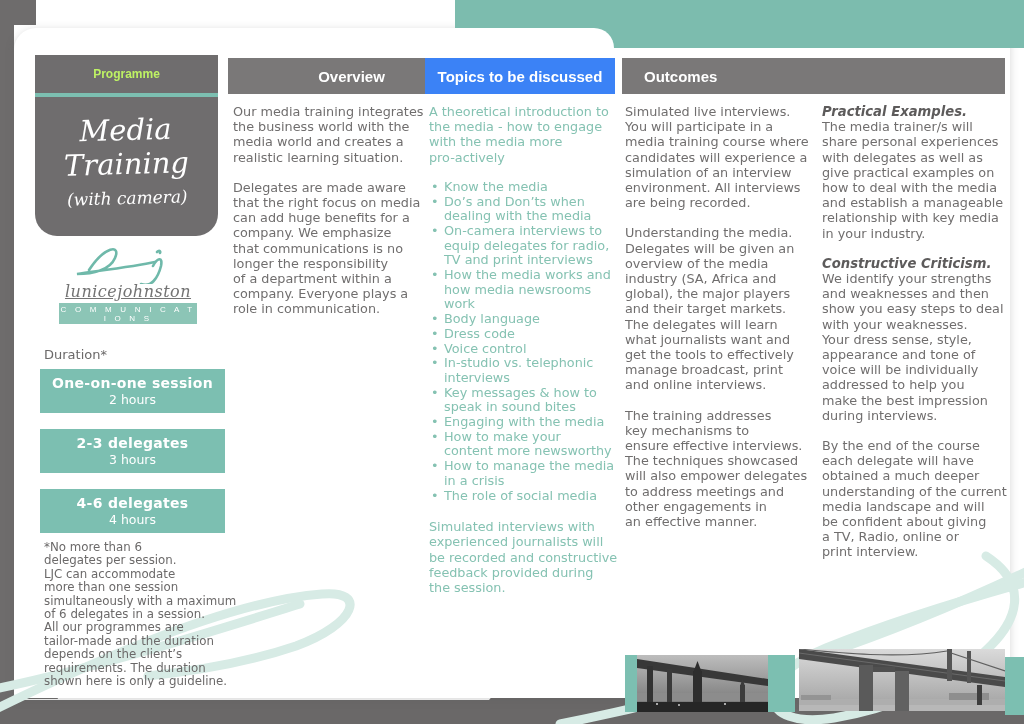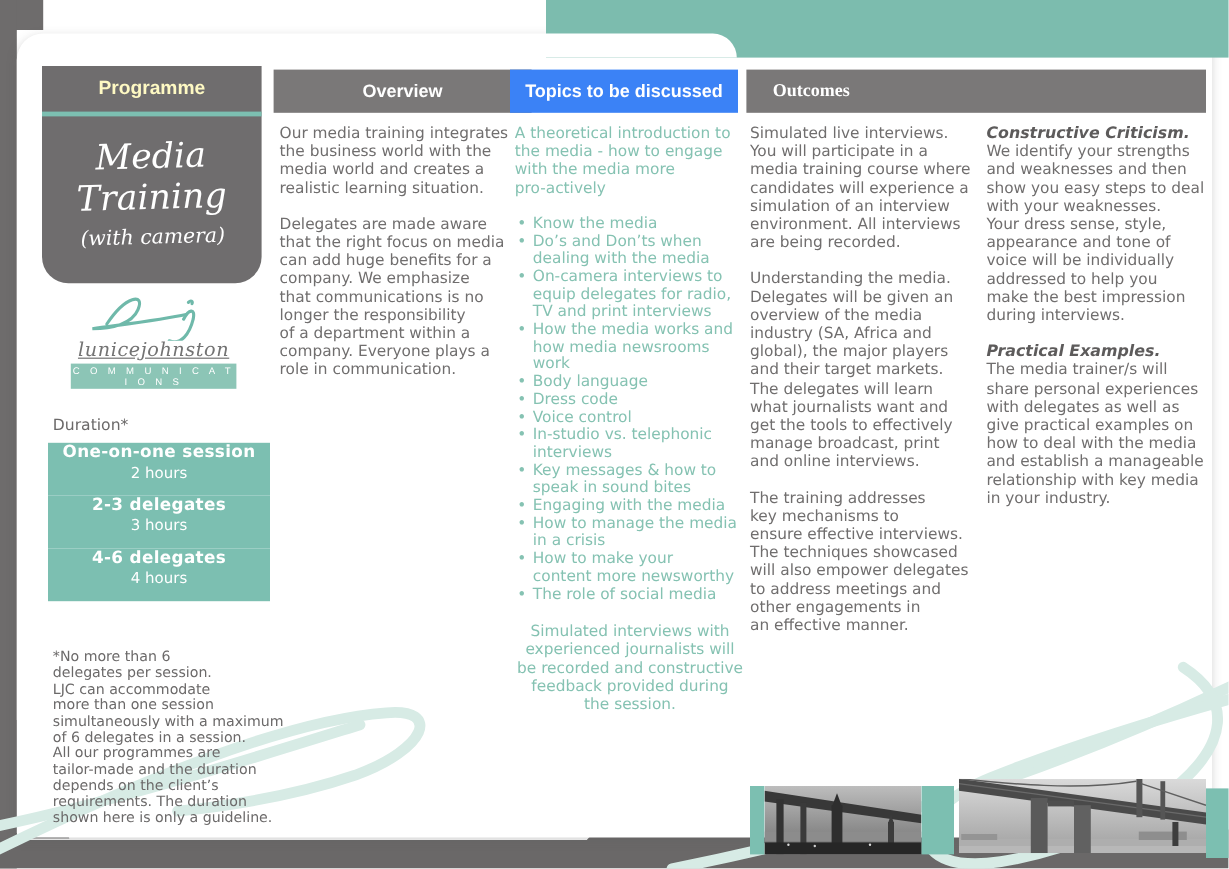--- a/index.html
+++ b/index.html
@@ -22,38 +22,38 @@
 
   
   .col-header{position:absolute;height:36px;color:#fff;display:flex;align-items:center;justify-content:center;
               font-family:"Liberation Sans",sans-serif;font-weight:bold;font-size:15px;z-index:6;}
   .hdr-gray{background:#7a7878;}
   .hdr-teal{background:#3b82f6;}
 
   
   .prog-box{position:absolute;left:35px;top:55px;width:183px;background:#6f6d6e;
             border-radius:0 0 22px 22px;z-index:6;}
-  .prog-header{height:38px;display:flex;align-items:center;justify-content:center;color:#fef9c3;
-               font-family:"Liberation Sans",sans-serif;font-weight:bold;font-size:16px;}
+  .prog-header{height:38px;display:flex;align-items:center;justify-content:center;color:#bef264;
+               font-family:"Liberation Sans",sans-serif;font-weight:bold;font-size:12px;}
   .prog-divider{height:4px;background:#7cbfb1;}
   .prog-title{padding:16px 0 28px;text-align:center;color:#fff;
               font-family:"DejaVu Serif",serif;font-style:italic;transform:rotate(-1.5deg);}
   .prog-title .big{font-size:29px;line-height:34px;}
   .prog-title .small{font-size:17px;margin-top:7px;}
 
   .logo-block{position:absolute;left:48px;top:240px;width:160px;text-align:center;z-index:6;}
   .logo-name{font-family:"DejaVu Serif",serif;font-style:italic;font-size:16px;color:#737373;
              letter-spacing:.5px;margin-top:-6px;text-decoration:underline;}
   .logo-band{margin:2px auto 0;width:138px;background:#8cc5b6;color:#ffffff;font-size:8px;
              letter-spacing:3.2px;padding:2px 0 1px;font-family:"Liberation Sans",sans-serif;}
 
   .duration-label{position:absolute;left:44px;top:347px;font-size:13px;color:#6b6969;z-index:6;text-align:right;}
   .sessions{position:absolute;left:40px;top:369px;width:185px;z-index:6;}
-  .session-btn{width:185px;height:44px;background:#7cbfb1;color:#fff;
-               display:flex;flex-direction:column;align-items:center;}
+  .session-btn{width:185px;height:44px;margin-bottom:16px;background:#7cbfb1;color:#fff;
+               display:flex;flex-direction:column;align-items:center;justify-content:center;}
   .session-btn .t{font-weight:bold;font-size:14px;letter-spacing:.3px;}
   .session-btn .h{font-size:12.5px;margin-top:1px;}
   .footnote{position:absolute;left:44px;top:541px;width:200px;font-size:11.8px;
             line-height:13.4px;color:#6b6969;white-space:pre-line;z-index:6;}
 
   
   .flow{position:absolute;top:104px;z-index:6;font-size:12.8px;line-height:15.2px;color:#706e6e;}
   .para{white-space:pre-line;margin:0 0 15px 0;}
   .teal-text{color:#85c2b2;}
   ul.bullets{list-style:none;margin:0 0 14px 0;padding:0;line-height:14.7px;}
@@ -135,21 +135,21 @@
 LJC can accommodate
 more than one session
 simultaneously with a maximum
 of 6 delegates in a session.
 All our programmes are
 tailor-made and the duration
 depends on the client’s
 requirements. The duration
 shown here is only a guideline.</div>
 
-  <div class="col-header hdr-gray" style="left:228px;top:58px;width:215px;">Overview</div>
+  <div class="col-header hdr-gray" style="left:228px;top:58px;width:215px;padding-left:16px;">Overview</div>
   <div class="flow" style="left:233px;width:196px;">
       <div class="para">Our media training integrates
 the business world with the
 media world and creates a
 realistic learning situation.</div>
       <div class="para">Delegates are made aware
 that the right focus on media
 can add huge benefits for a
 company. We emphasize
 that communications is no
@@ -175,34 +175,34 @@
         <li>How the media works and
 how media newsrooms work</li>
         <li>Body language</li>
         <li>Dress code</li>
         <li>Voice control</li>
         <li>In-studio vs. telephonic
 interviews</li>
         <li>Key messages &amp; how to
 speak in sound bites</li>
         <li>Engaging with the media</li>
+        <li>How to make your
+content more newsworthy</li>
         <li>How to manage the media
 in a crisis</li>
-        <li>How to make your
-content more newsworthy</li>
         <li>The role of social media</li>
       </ul>
-    <div class="para" style="margin-top:16px;text-align:center;">Simulated interviews with
+    <div class="para" style="margin-top:16px;">Simulated interviews with
 experienced journalists will
 be recorded and constructive
 feedback provided during
 the session.</div>
   </div>
 
-  <div class="col-header hdr-gray" style="left:622px;top:58px;width:383px;justify-content:flex-start;padding-left:22px;box-sizing:border-box;font-family:Liberation Serif, serif;">Outcomes</div>
+  <div class="col-header hdr-gray" style="left:622px;top:58px;width:383px;justify-content:flex-start;padding-left:22px;box-sizing:border-box;">Outcomes</div>
   <div class="flow" style="left:625px;width:196px;">
       <div class="para">Simulated live interviews.
 You will participate in a
 media training course where
 candidates will experience a
 simulation of an interview
 environment. All interviews
 are being recorded.</div>
       <div class="para">Understanding the media.
 Delegates will be given an
@@ -219,42 +219,53 @@
 key mechanisms to
 ensure effective interviews.
 The techniques showcased
 will also empower delegates
 to address meetings and
 other engagements in
 an effective manner.</div>
     </div>
   <div class="flow" style="left:822px;width:200px;">
       <div class="section">
+      <h4>Practical Examples.</h4>
+      <div class="txt">The media trainer/s will
+share personal experiences
+with delegates as well as
+give practical examples on
+how to deal with the media
+and establish a manageable
+relationship with key media
+in your industry.</div>
+    </div>
+      <div class="section">
       <h4>Constructive Criticism.</h4>
       <div class="txt">We identify your strengths
 and weaknesses and then
 show you easy steps to deal
 with your weaknesses.
 Your dress sense, style,
 appearance and tone of
 voice will be individually
 addressed to help you
 make the best impression
 during interviews.</div>
     </div>
       <div class="section">
-      <h4>Practical Examples.</h4>
-      <div class="txt">The media trainer/s will
-share personal experiences
-with delegates as well as
-give practical examples on
-how to deal with the media
-and establish a manageable
-relationship with key media
-in your industry.</div>
+
+      <div class="txt">By the end of the course
+each delegate will have
+obtained a much deeper
+understanding of the current
+media landscape and will
+be confident about giving
+a TV, Radio, online or
+print interview.</div>
     </div>
     </div>
 
   <div class="teal-bar" style="left:625px;top:655px;width:12px;height:57px;"></div>
   <div class="photo" style="left:637px;top:655px;width:131px;height:57px;">
     <svg width="131" height="57" viewBox="0 0 131 57">
       <defs>
         <linearGradient id="sky1" x1="0" y1="0" x2="0" y2="1">
           <stop offset="0" stop-color="#bdbdbd"></stop>
             <stop offset="1" stop-color="#6f6f6f"></stop>

